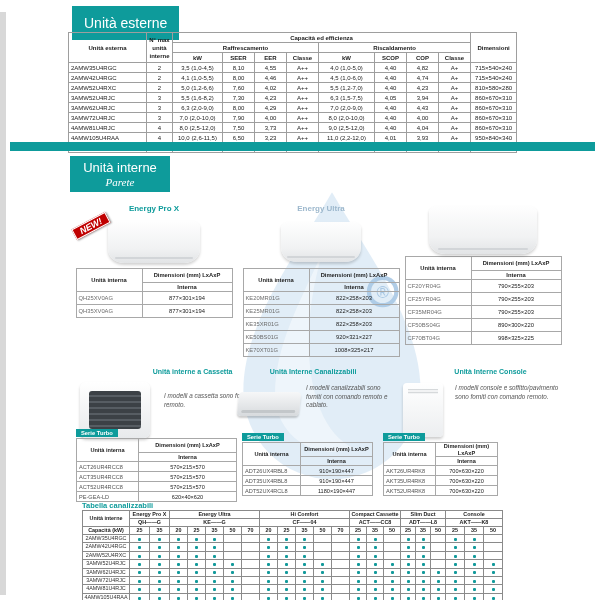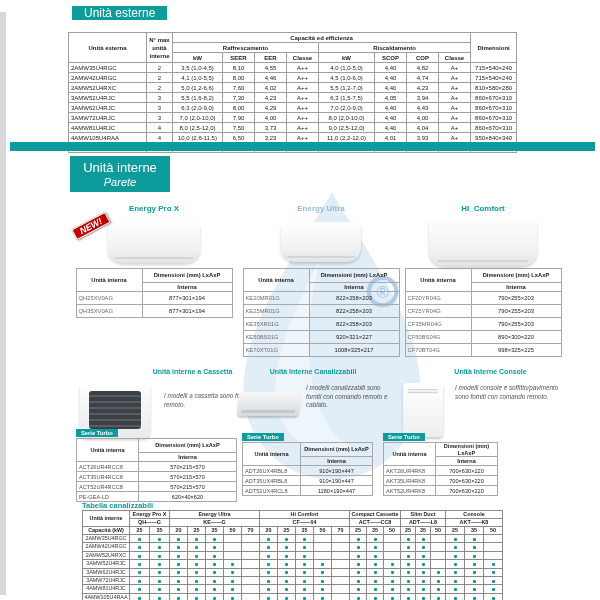--- a/index.html
+++ b/index.html
@@ -2,24 +2,24 @@
 <html><head>
 <meta charset="utf-8">
 <style>
   html,body{margin:0;padding:0;background:#fff;}
   .page{position:relative;width:600px;height:600px;background:#fff;overflow:hidden;
         font-family:"Liberation Sans",sans-serif;color:#222;}
   .left-strip{position:absolute;left:0;top:12px;width:6px;height:583px;background:#d8d8d8;}
 
   
   .title-box{position:absolute;background:#0E9B9B;color:#fff;text-align:center;}
-  .t-ext{left:72px;top:6px;padding:0 12px;font-size:12px;text-align:right;}
+  .t-ext{left:72px;top:6px;padding:9px 12px;font-size:14px;text-align:right;}
   .t-int{left:70px;top:156px;width:96px;padding:4px 2px;}
   .t-int .l1{font-size:13px;}
-  .t-int .l2{font-size:11px;font-style:italic;margin-top:1px;}
+  .t-int .l2{font-size:11px;font-style:italic;margin-top:1px;font-family:Liberation Serif, serif;}
   .teal-bar{position:absolute;left:10px;top:142px;width:585px;height:9px;background:#0E9B9B;}
 
   
   table{border-collapse:collapse;table-layout:fixed;}
   .ext{position:absolute;left:68px;top:32px;width:448px;font-size:6px;}
   .ext th,.ext td{border:1px solid #9e9e9e;text-align:center;padding:0 1px;
         white-space:nowrap;overflow:hidden;height:9px;line-height:8px;}
   .ext th{font-weight:bold;color:#1a1a1a;}
   .ext td.cl{text-align:left;padding-left:2px;}
 
@@ -343,21 +343,20 @@
           </tr>
           <tr>
             <td class="cl">KE70XT01G</td>
             <td>1008×325×217</td>
           </tr>
         </tbody>
     </table>
   </div>
 
   <div class="wall-col" style="left:402px;width:162px;">
-    <div class="prod-title">HI_Comfort</div>
     <div class="img-zone">
       <div class="ac-wall" style="width:108px;height:48px;"></div>
     </div>
     <table class="unit-tbl">
       <colgroup>
           <col style="width:66px">
           <col style="width:90px">
         </colgroup>
       <thead>
         <tr>

